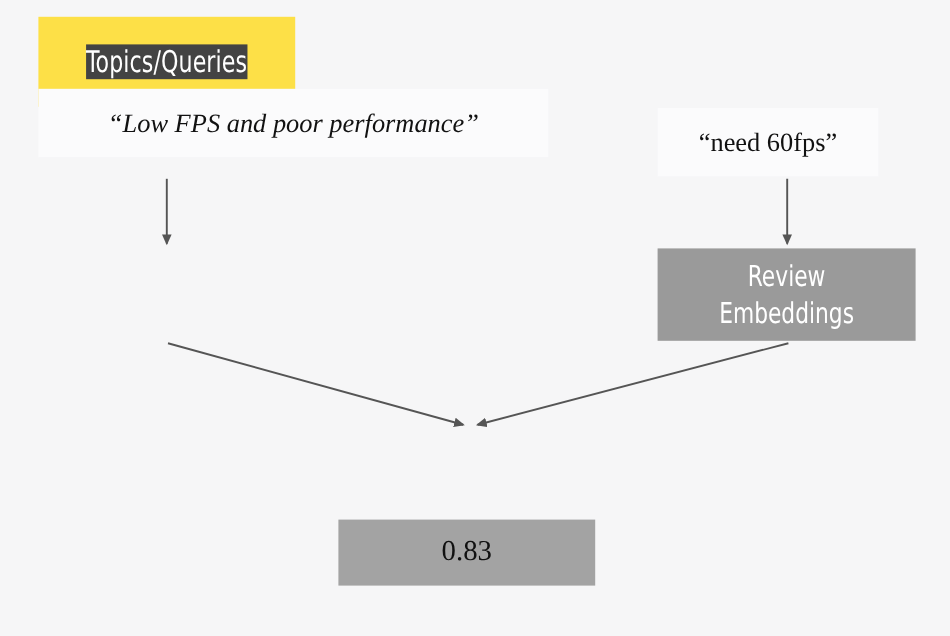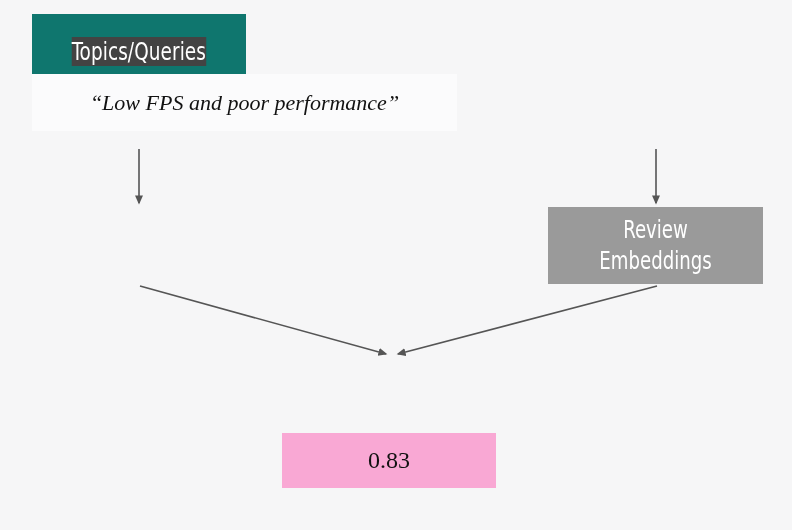--- a/index.html
+++ b/index.html
@@ -24,21 +24,21 @@
     background: #434343;
     color: #ffffff;
     font-family: "Liberation Sans Narrow", "DejaVu Sans Condensed", "Liberation Sans", sans-serif;
     font-size: 25px;
     font-weight: 400;
     letter-spacing: 0.1px;
     transform: scaleX(0.82);
   }
   .hdr-dark-wrap {
     position: absolute;
-    background: #0f766e;
+    background: #fde047;
     display: flex;
     align-items: center;
     justify-content: center;
     overflow: hidden;
   }
 
   
   .quote {
     position: absolute;
     background: #fbfbfc;
@@ -83,21 +83,21 @@
     justify-content: center;
     overflow: hidden;
   }
   .sim-hdr .squeeze {
     display: block;
     transform: scaleX(0.84);
   }
 
   .sim-val {
     position: absolute;
-    background: #f9a8d4;
+    background: #a3a3a3;
     color: #111111;
     font-family: "Liberation Serif", "DejaVu Serif", serif;
     font-size: 24px;
     display: flex;
     align-items: center;
     justify-content: center;
   }
 
   svg.edges {
     position: absolute;
@@ -132,20 +132,23 @@
   <div class="hdr-dark-wrap" style="left:32px; top:14px; width:214px; height:75px;">
     <span class="hdr-dark">Topics/Queries</span>
   </div>
 
   <div class="quote" style="left:32px; top:74px; width:425px; height:57px;font-style:italic;">
     <span>“Low FPS and poor performance”</span>
   </div>
 
 
 
+  <div class="quote" style="left:548px; top:90px; width:184px; height:57px;">
+    <span>“need 60fps”</span>
+  </div>
 
   <div class="embed" style="left:548px; top:207px; width:215px; height:77px; padding:0 36px; box-sizing:border-box;">
     <span class="squeeze">Review Embeddings</span>
   </div>
 
 
   <div class="sim-val" style="left:282px; top:433px; width:214px; height:55px;">
     <span>0.83</span>
   </div>
 

